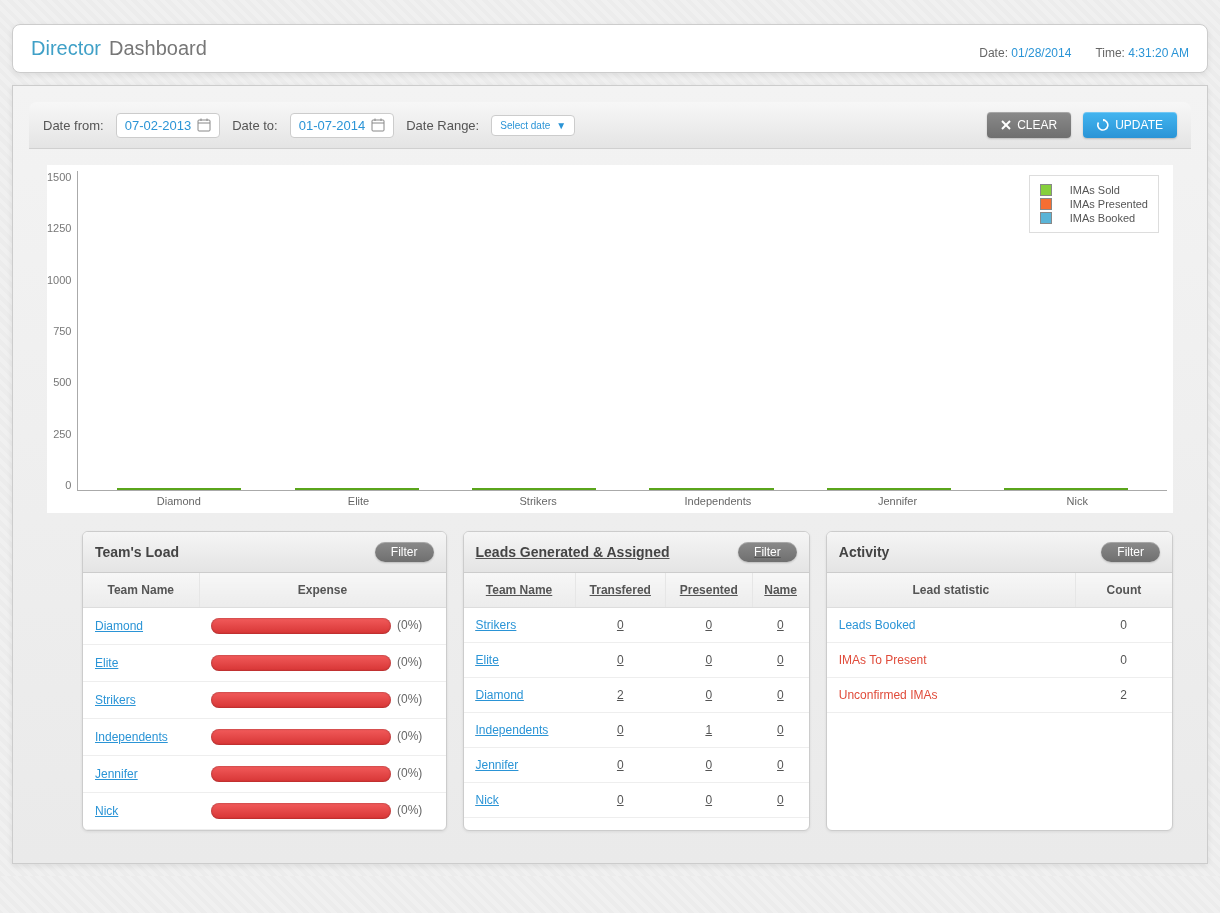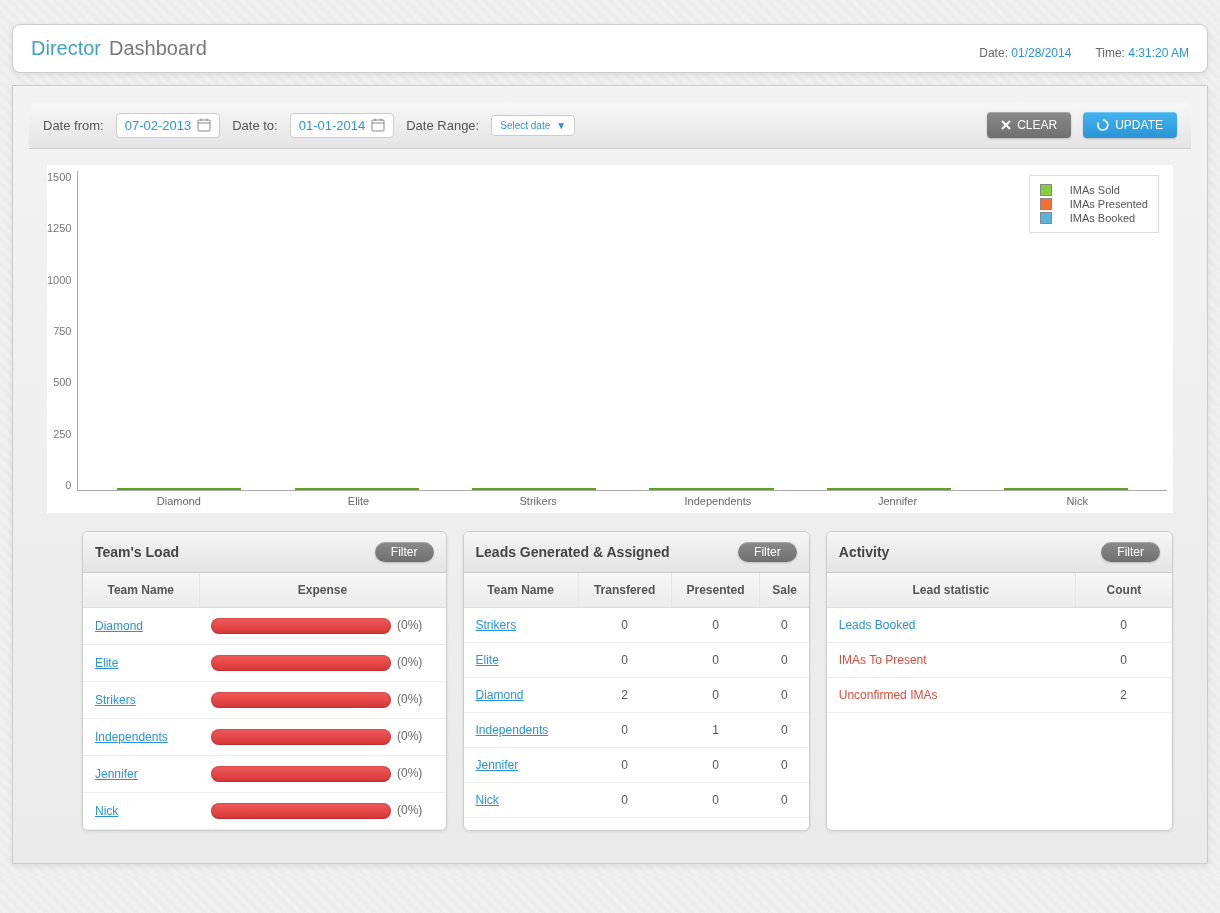--- a/index.html
+++ b/index.html
@@ -87,21 +87,21 @@
   .x-labels { display: flex; padding-left: 42px; }
   .x-labels div { flex:1; text-align:center; font-size:11px; color:#666; padding-top:4px; }
   .legend { position:absolute; top:4px; right:8px; background:#fff; border:1px solid #ddd; padding:6px 10px; font-size:11px; }
   .legend .row { display:flex; align-items:center; gap:18px; margin:2px 0; }
   .swatch { width:12px; height:12px; display:inline-block; border:1px solid #888; }
   .sw-sold{background:#86cf3c;} .sw-pres{background:#f56e32;} .sw-book{background:#5ab4d7;}
 
   
   .cards { display:flex; gap:16px; margin-top:18px;margin-left:35px; }
   .card { flex:1; background:#fff; border:1px solid #ccc; border-radius:6px; overflow:hidden; box-shadow:0 1px 3px rgba(0,0,0,0.08); }
-  .card:nth-child(1){flex:1.05;} .card:nth-child(2){flex:1;} .card:nth-child(3){flex:1;}
+  .card:nth-child(1){flex:1.05;} .card:nth-child(2){flex:1;text-decoration:underline;} .card:nth-child(3){flex:1;}
   .card-head { background:linear-gradient(#f5f5f5,#e4e4e4); padding:10px 12px; display:flex; justify-content:space-between; align-items:center; border-bottom:1px solid #ccc; }
   .card-head h3 { margin:0; font-size:14px; color:#444; font-weight:bold; }
   table { width:100%; border-collapse:collapse; font-size:12px; }
   th { background:linear-gradient(#f7f7f7,#ececec); color:#555; font-weight:bold; padding:10px 8px; border-bottom:1px solid #ddd; border-right:1px solid #e6e6e6; }
   th:last-child{border-right:none;}
   td { padding:10px 12px; border-bottom:1px solid #eee; color:#555; }
   td.center{text-align:center;}
   a.team-link { color:#2a94d6; text-decoration:underline; }
   .bar-pill { display:inline-block; width:180px; height:16px; border-radius:10px; background:linear-gradient(#f25b5b,#d73535); box-shadow:inset 0 0 2px rgba(0,0,0,0.4); vertical-align:middle; }
   .pct { color:#666; margin-left:6px; font-size:12px; }
@@ -139,21 +139,21 @@
         <svg viewBox="0 0 14 14" width="14" height="14">
             <rect x="1" y="2" width="12" height="11" rx="1" fill="none" stroke="#888"></rect>
             <line x1="1" y1="5" x2="13" y2="5" stroke="#888"></line>
             <line x1="4" y1="0.5" x2="4" y2="3" stroke="#888"></line>
             <line x1="10" y1="0.5" x2="10" y2="3" stroke="#888"></line>
           </svg>
       </span>
     </div>
     <label>Date to:</label>
     <div class="date-input">
-      <span>01-01-2014</span>
+      <span>01-07-2014</span>
       <span class="calendar-icon">
         <svg viewBox="0 0 14 14" width="14" height="14">
             <rect x="1" y="2" width="12" height="11" rx="1" fill="none" stroke="#888"></rect>
             <line x1="1" y1="5" x2="13" y2="5" stroke="#888"></line>
             <line x1="4" y1="0.5" x2="4" y2="3" stroke="#888"></line>
             <line x1="10" y1="0.5" x2="10" y2="3" stroke="#888"></line>
           </svg>
       </span>
     </div>
     <label>Date Range:</label>
@@ -315,21 +315,21 @@
           <button class="btn btn-filter">
               <span>Filter</span>
             </button>
         </div>
         <table>
           <thead>
               <tr>
             <th>Team Name</th>
             <th>Transfered</th>
             <th>Presented</th>
-            <th>Sale</th>
+            <th>Name</th>
           </tr>
             </thead>
           <tbody id="leads-body">
               <tr>
                 <td><a href="#" class="team-link">Strikers</a></td>
                 <td class="center">0</td>
                 <td class="center">0</td>
                 <td class="center">0</td>
               </tr>
               <tr>

